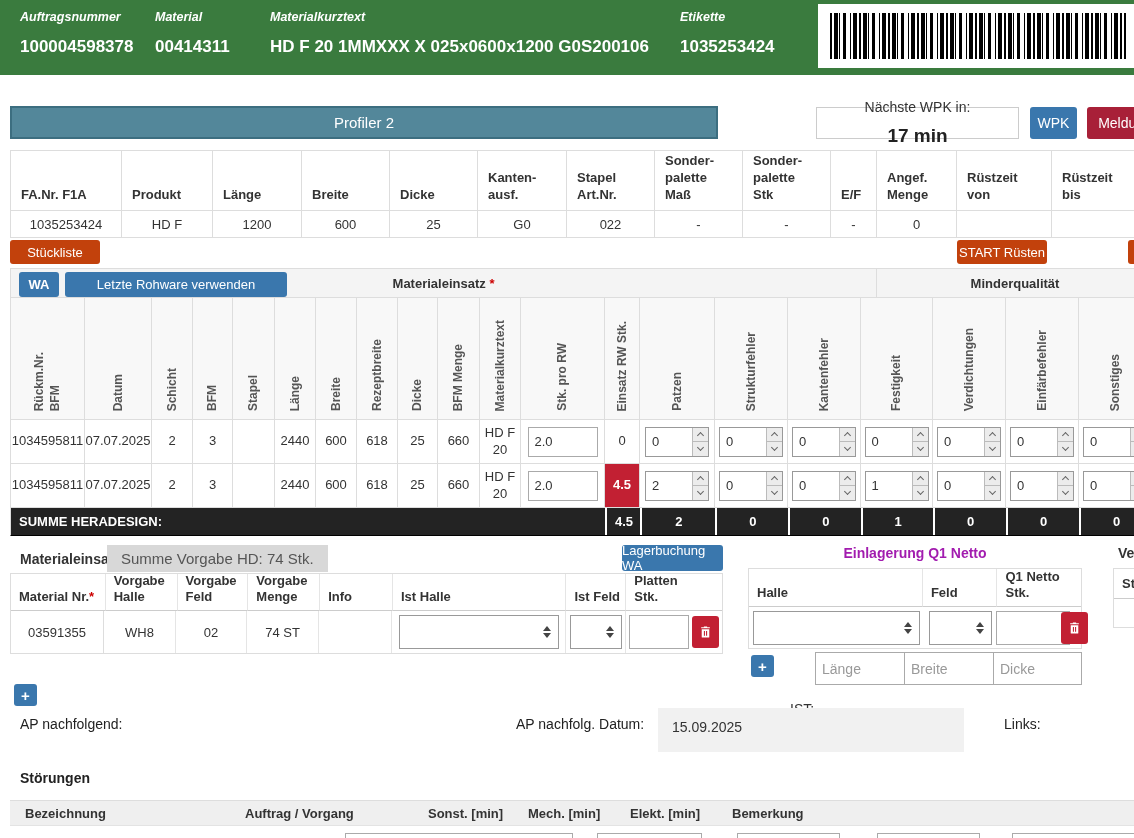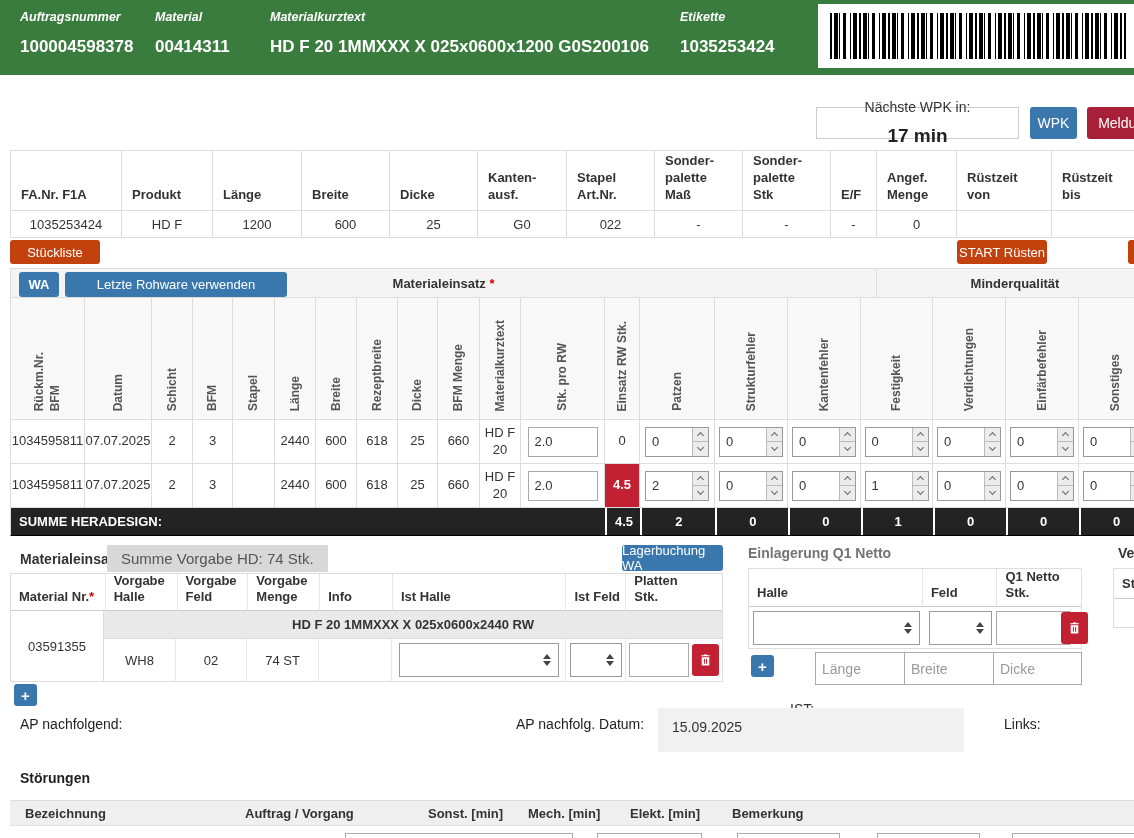--- a/index.html
+++ b/index.html
@@ -109,21 +109,21 @@
   .mat-plus { position: absolute; left: 4px; top: 139px; }
 
   .sel { border: 1px solid #999; background: #fff; display: flex; align-items: center; justify-content: flex-end; padding-right: 7px; cursor: pointer; }
   .tri { display: flex; flex-direction: column; gap: 2px; }
   .tri-up { width: 0; height: 0; border-left: 4px solid transparent; border-right: 4px solid transparent; border-bottom: 5px solid #444; }
   .tri-down { width: 0; height: 0; border-left: 4px solid transparent; border-right: 4px solid transparent; border-top: 5px solid #444; }
   .trash-btn { width: 27px; height: 32px; background: #c22033; border-radius: 3px; display: flex; align-items: center; justify-content: center; cursor: pointer; }
 
   
   .einlagerung { position: absolute; left: 748px; top: 545px; width: 334px; }
-  .einlagerung .title { font-size: 14px; font-weight: bold; color: #737373; margin-bottom: 7px; }
+  .einlagerung .title { font-size: 14px; font-weight: bold; color: #a21caf; margin-bottom: 7px; text-align: center; }
   .ein-table { border: 1px solid #ddd; border-bottom: 0; }
   .ein-hrow { display: flex; }
   .ein-h { height: 38px; display: flex; align-items: flex-end; padding: 0 2px 5px 8px; font-size: 13px; font-weight: bold; color: #333;
     white-space: pre-line; line-height: 1.25; border-right: 1px solid #e5e5e5; border-bottom: 1px solid #ccc; }
   .ec1{width:175px}.ec2{width:75px}.ec3{width:84px}
   .ein-hrow .ein-h:last-child { border-right: 0; }
   .ein-row { position: relative; height: 42px; display: flex; align-items: center; border-bottom: 1px solid #ddd; }
   .ein-sel1 { position: absolute; left: 4px; width: 167px; height: 34px; }
   .ein-sel2 { position: absolute; left: 180px; width: 63px; height: 34px; }
   .ein-input { position: absolute; left: 247px; width: 74px; height: 34px; }
@@ -172,20 +172,23 @@
     </div>
     <div class="gh-field gh-f4">
       <span class="gh-label">Etikette</span>
       <span class="gh-value">1035253424</span>
     </div>
     <div class="barcode-box">
       <div class="barcode-bars"></div>
     </div>
   </div>
 
+  <div class="profiler-bar">
+    <span>Profiler 2</span>
+  </div>
   <div class="wpk-box">
     <span class="lbl">Nächste WPK in:</span>
     <span class="val">17 min</span>
   </div>
   <div class="btn btn-blue wpk-btn">WPK</div>
   <div class="btn btn-darkred meldung-btn">Meldung</div>
 
   <div class="order-table">
     <div class="ot-row">
       <div class="ot-h oc1">FA.Nr. F1A</div>
@@ -550,21 +553,20 @@
 Menge</div>
         <div class="mat-h lc5">Info</div>
         <div class="mat-h lc6">Ist Halle</div>
         <div class="mat-h lc7">Ist Feld</div>
         <div class="mat-h lc8">Einsatz Platten
 Stk.</div>
       </div>
       <div class="mat-body">
         <div class="mat-nr">03591355</div>
         <div class="mat-rows">
-          <div class="mat-group">HD F 20 1MMXXX X 025x0600x2440 RW</div>
           <div class="mat-sub">
             <div class="mat-c lc2">WH8</div>
             <div class="mat-c lc3">02</div>
             <div class="mat-c lc4">74 ST</div>
             <div class="mat-c lc5"></div>
             <div class="mat-c lc6">
                 <div class="sel" style="width:160px;height:34px;">
                   <span class="tri">
                     <i class="tri-up"></i>
                     <i class="tri-down"></i>

